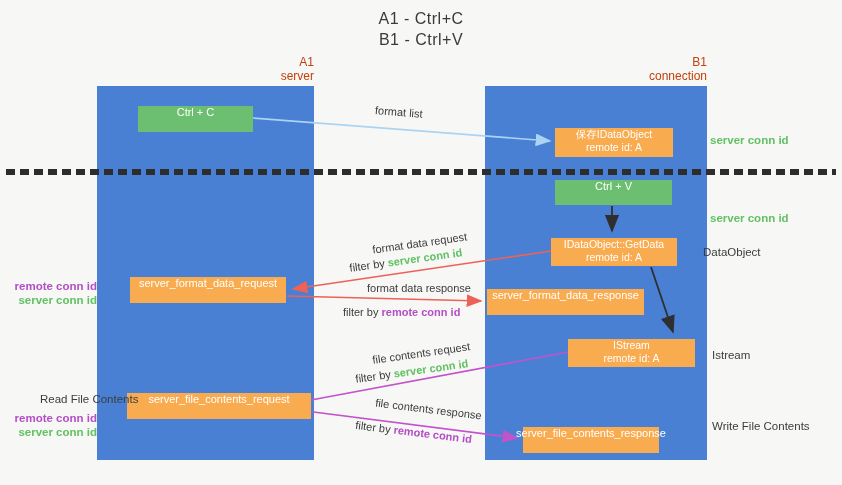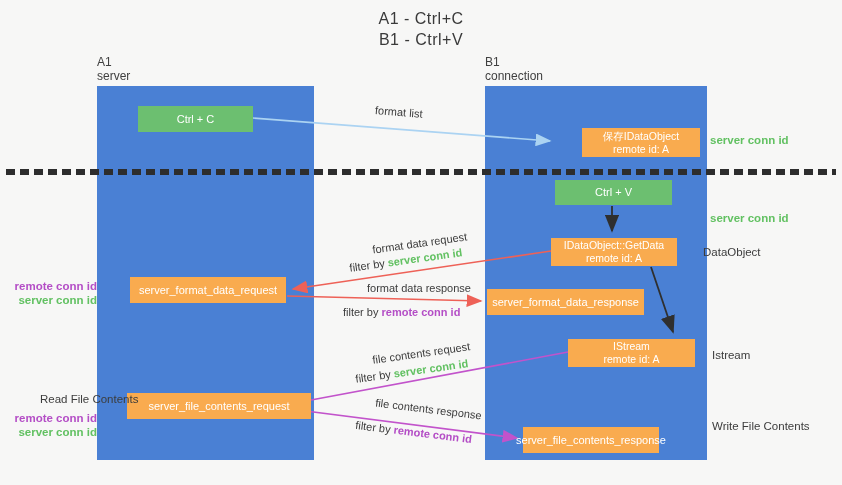--- a/index.html
+++ b/index.html
@@ -26,49 +26,49 @@
   .lane {
     background: #4a80d4;
     top: 86px;
     height: 374px;
   }
   .lane-a { left: 97px;  width: 217px; }
   .lane-b { left: 485px; width: 222px; }
 
   .lane-header {
     top: 55px;
-    text-align: left;
-    color: #404040;
+    text-align: right;
+    color: #c2410c;
     font-size: 12px;
     line-height: 14px;
   }
   .lane-header-a { left: 97px;  width: 217px; }
   .lane-header-b { left: 485px; width: 222px; }
 
   .dashline {
     left: 6px; right: 6px; top: 169px; height: 6px;
     background: repeating-linear-gradient(90deg, #2d2d2d 0 9px, transparent 9px 14px);
   }
 
   .node {
     display: flex;
     flex-direction: column;
     align-items: center;
-    justify-content: center;
+    justify-content: flex-start;
     color: #ffffff;
     font-size: 11px;
     line-height: 13px;
     text-align: center;
     white-space: nowrap;
   }
   .node.green  { background: #6cbf70; }
   .node.orange { background: #f9ab4f; }
 
   .n-ctrl-c   { left: 138px; top: 106px; width: 115px; height: 26px; }
-  .n-save     { left: 555px; top: 128px; width: 118px; height: 29px; font-size: 10.5px; margin-left: 27px; }
+  .n-save     { left: 555px; top: 128px; width: 118px; height: 29px; font-size: 10.5px; }
   .n-ctrl-v   { left: 555px; top: 180px; width: 117px; height: 25px; }
   .n-getdata  { left: 551px; top: 238px; width: 126px; height: 28px; font-size: 10.5px; }
   .n-fmt-req  { left: 130px; top: 277px; width: 156px; height: 26px; }
   .n-fmt-res  { left: 487px; top: 289px; width: 157px; height: 26px; }
   .n-istream  { left: 568px; top: 339px; width: 127px; height: 28px; font-size: 10.5px; }
   .n-file-req { left: 127px; top: 393px; width: 184px; height: 26px; }
   .n-file-res { left: 523px; top: 427px; width: 136px; height: 26px; }
 
   .side-label {
     font-size: 11.5px;

